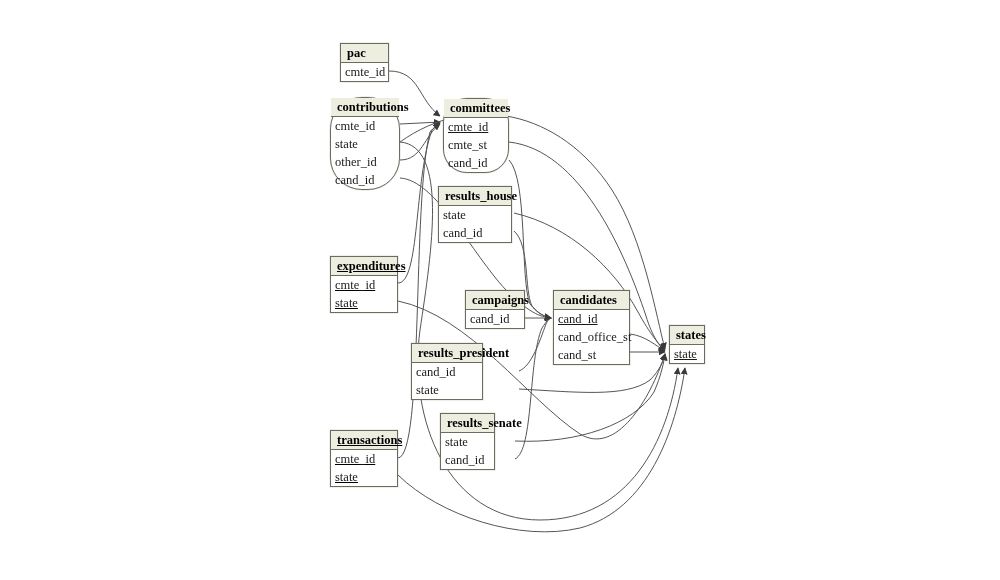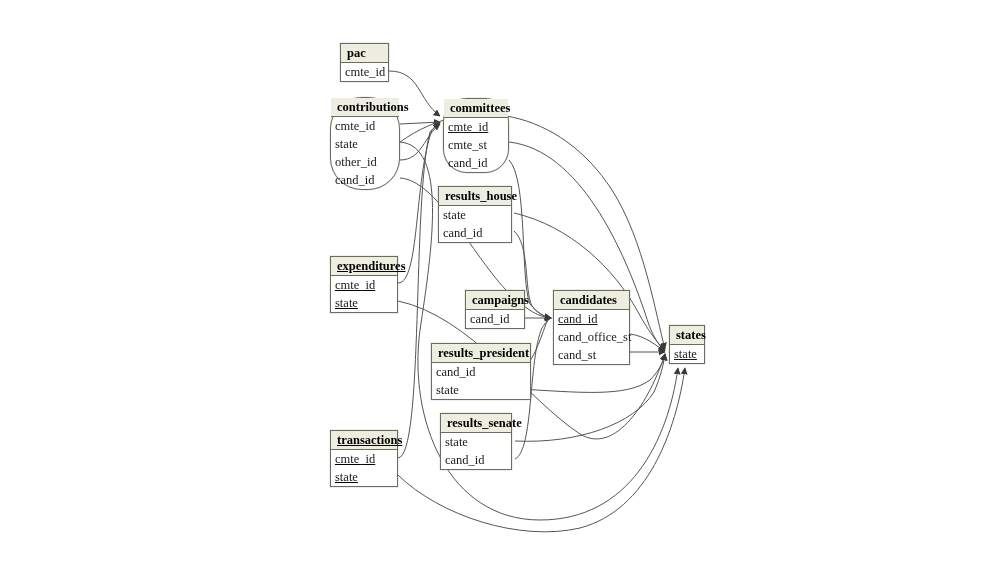--- a/index.html
+++ b/index.html
@@ -129,26 +129,26 @@
       <div class="entity" style="left: 553px; top: 290px; width: 77px;">
         <div class="entity-title">candidates</div>
         <div class="attr pk"><span>cand_id</span></div>
         <div class="attr"><span>cand_office_st</span></div>
         <div class="attr"><span>cand_st</span></div>
       </div>
       <div class="entity" style="left: 669px; top: 325px; width: 36px;">
         <div class="entity-title">states</div>
         <div class="attr pk"><span>state</span></div>
       </div>
-      <div class="entity" style="left: 431px; top: 343px; width: 100px;">
+      <div class="entity" style="left: 411px; top: 343px; width: 72px;">
         <div class="entity-title">results_president</div>
         <div class="attr"><span>cand_id</span></div>
         <div class="attr"><span>state</span></div>
       </div>
-      <div class="entity" style="left: 440px; top: 413px; width: 72px;">
+      <div class="entity" style="left: 440px; top: 413px; width: 55px;">
         <div class="entity-title">results_senate</div>
         <div class="attr"><span>state</span></div>
         <div class="attr"><span>cand_id</span></div>
       </div>
       <div class="entity" style="left: 330px; top: 430px; width: 68px; text-decoration: underline;">
         <div class="entity-title">transactions</div>
         <div class="attr"><span>cmte_id</span></div>
         <div class="attr"><span>state</span></div>
       </div>
     </div>

